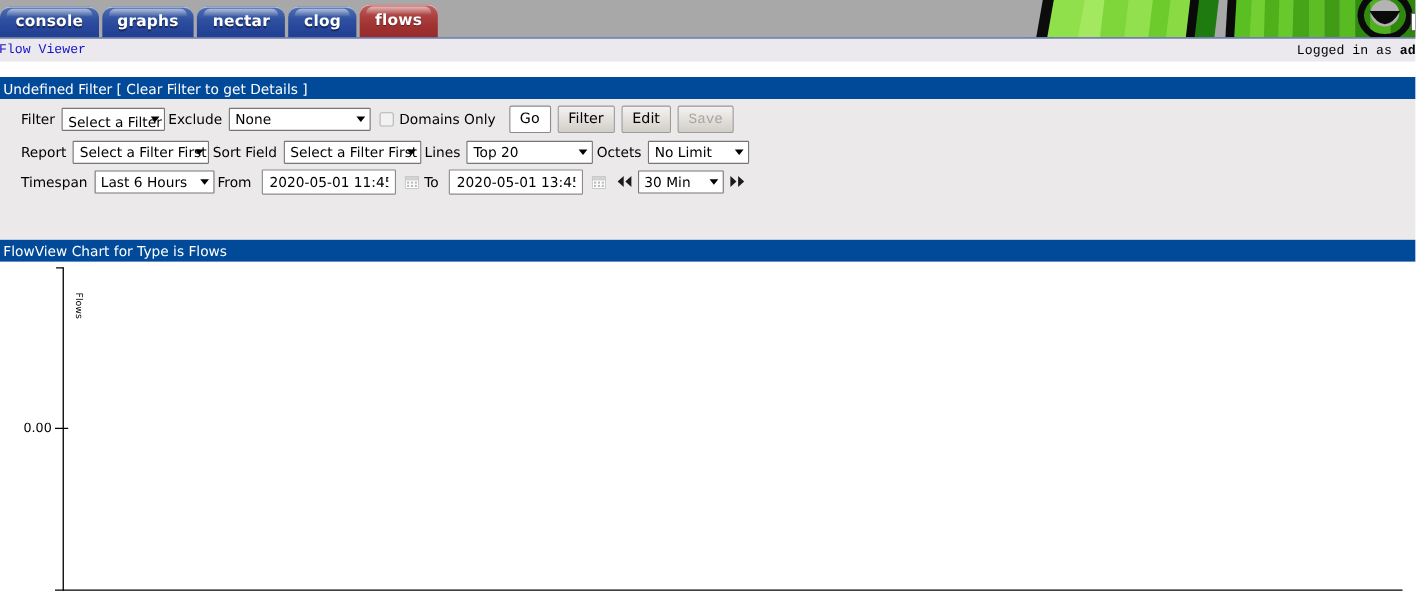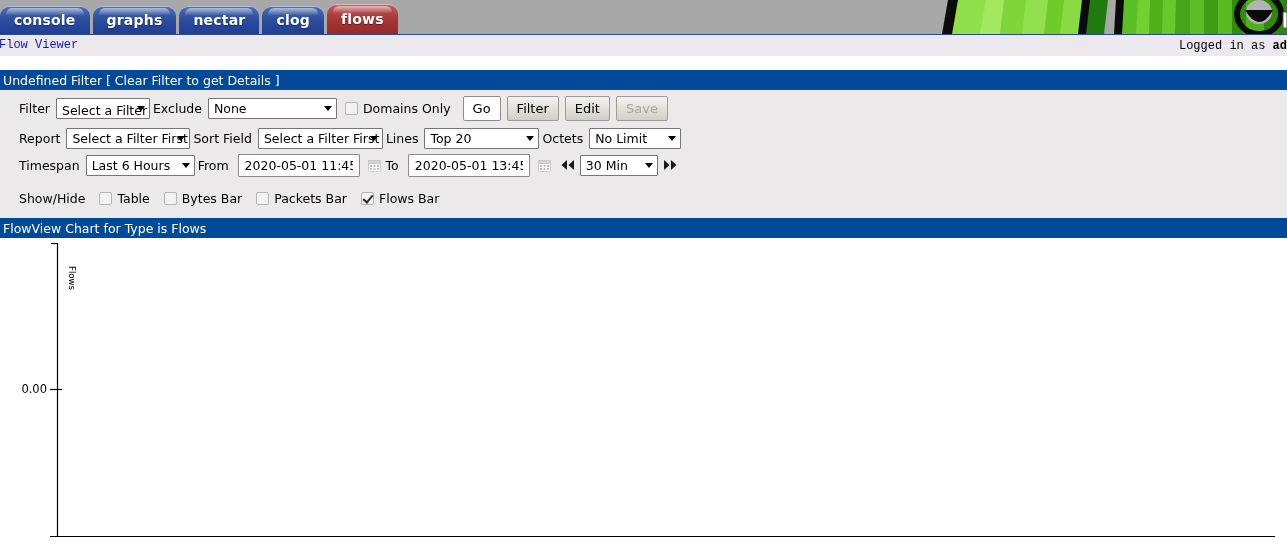--- a/index.html
+++ b/index.html
@@ -210,20 +210,21 @@
     align-items: center;
     justify-content: center;
   }
   .btn.plain {
     background: #ffffff;
     border: 1px solid #8b8b8b;
   }
   .btn.disabled {
     color: #a6a6a6;
     cursor: default;
+    font-family: Liberation Mono, monospace;
   }
 
   
   .cbx {
     width: 13px; height: 13px;
     box-sizing: border-box;
     border: 1px solid #b5b5b5;
     background: #f2f2f2;
     border-radius: 2px;
     margin: 0 5px 0 8px;
@@ -433,31 +434,20 @@
       <span class="sel sel-w-res">
         <span>30 Min</span>
         <i class="arrow"></i>
       </span>
       <svg class="navarrow" viewBox="0 0 16 14">
         <path d="M2,2 L7.5,7 L2,12 Z" fill="#1a1a1a"></path>
         <path d="M9,2 L14.5,7 L9,12 Z" fill="#1a1a1a"></path>
       </svg>
     </div>
 
-    <div class="ctrl-row" id="row-showhide">
-      <span class="lbl">Show/Hide</span>
-      <span class="cbx"></span>
-      <span class="lbl tight">Table</span>
-      <span class="cbx"></span>
-      <span class="lbl tight">Bytes Bar</span>
-      <span class="cbx"></span>
-      <span class="lbl tight">Packets Bar</span>
-      <span class="cbx checked"></span>
-      <span class="lbl tight">Flows Bar</span>
-    </div>
   </div>
 
   <div class="bluebar" id="chart-title-bar">
     <span>FlowView Chart for Type is Flows</span>
   </div>
 
   <div class="chart-area">
     <svg class="chart-svg" width="1287" height="313" viewBox="0 0 1287 313">
       <rect x="0" y="0" width="1287" height="313" fill="#ffffff"></rect>
 

